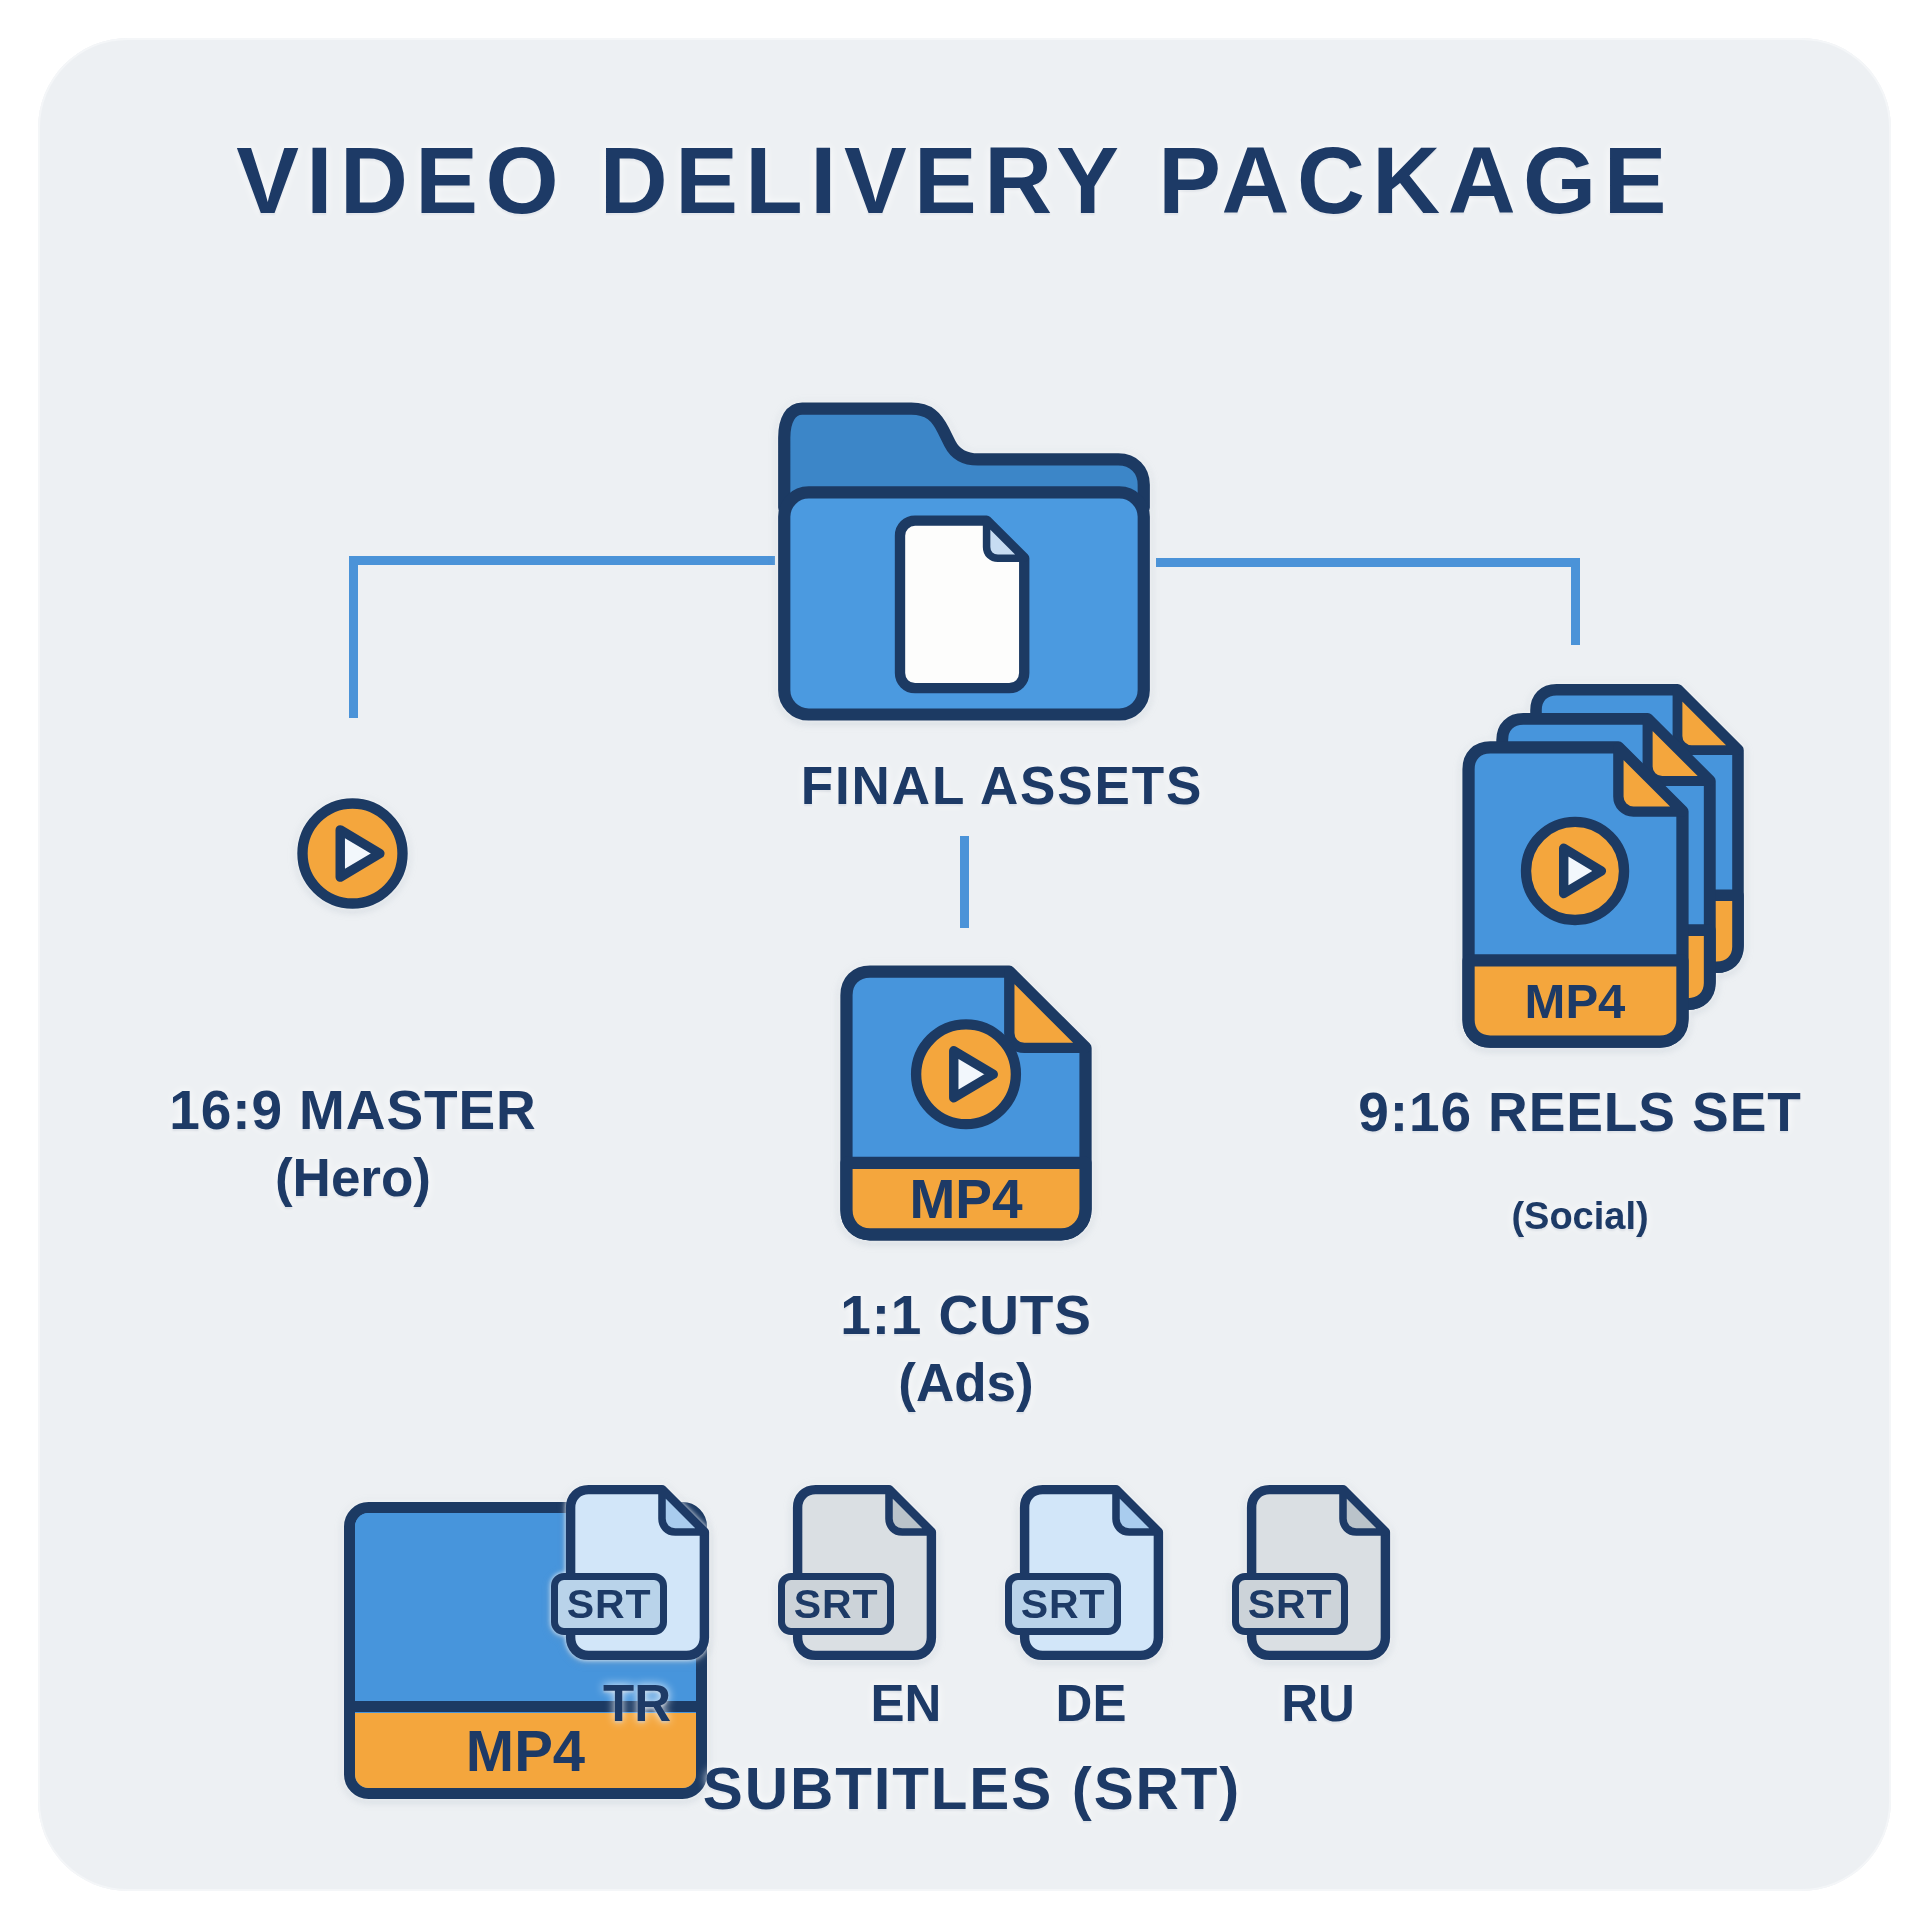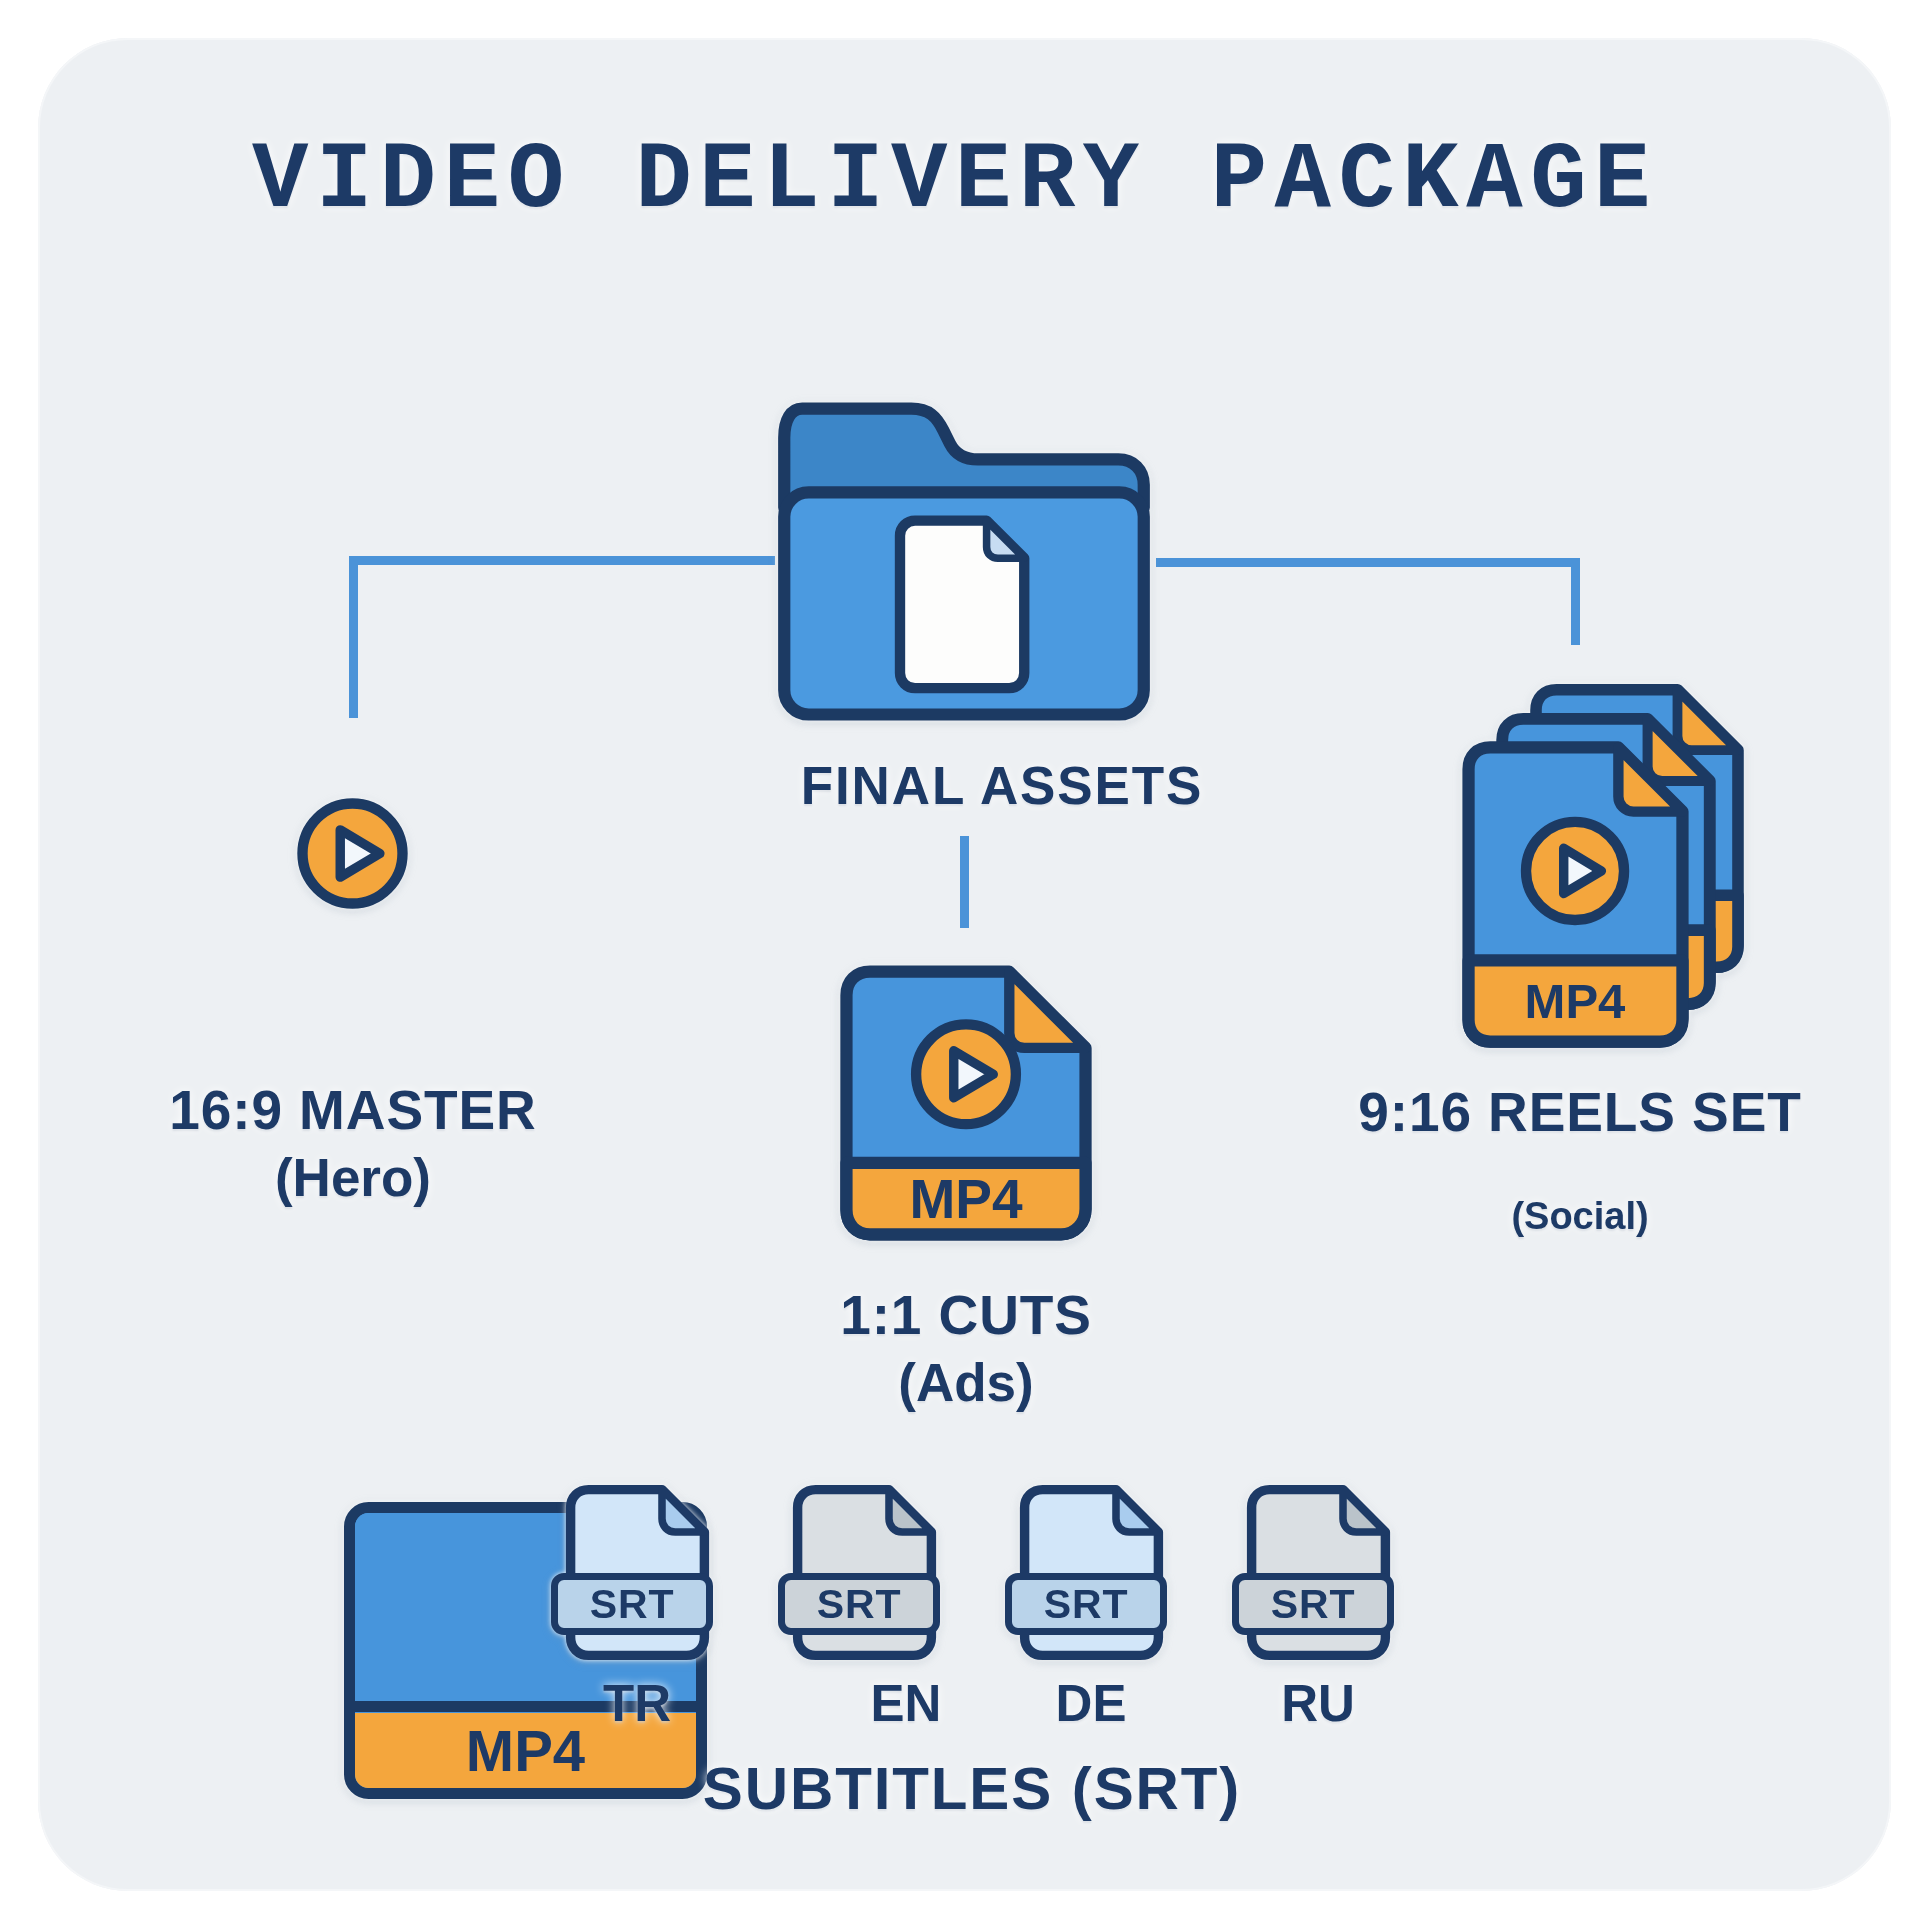--- a/index.html
+++ b/index.html
@@ -30,35 +30,35 @@
   .video-bottom{position:absolute;left:0;top:200px;right:0;bottom:0;background:#f4a63d;
     display:flex;align-items:center;justify-content:center;}
   .mp4-text{font-weight:800;color:#1d3a66;line-height:1;}
   .play-svg{position:absolute;}
   .badge-overlay{
     position:absolute;transform:translateX(-50%);font-weight:800;color:#1d3a66;line-height:1;
     text-shadow:none;
   }
   
   .srt-badge{
-    position:absolute;left:-13px;top:90px;width:162px;height:62px;box-sizing:border-box;
+    position:absolute;left:-13px;top:90px;width:116px;height:62px;box-sizing:border-box;
     border:7.5px solid #1d3a66;border-radius:13px;
     display:flex;align-items:center;justify-content:center;
   }
   .srt-badge.blue{background:#b9d3ea;}
   .srt-badge.gray{background:#ccd3d9;}
   .srt-badge span{font-weight:800;font-size:41px;color:#1d3a66;line-height:1;letter-spacing:0.9px;}
   .srt-icon{position:absolute;width:147px;height:179px;}
 </style>
 </head>
 <body>
 
 <div class="panel"></div>
 
-<div class="lbl" style="left:955px;top:134px;font-size:94px;letter-spacing:7.5px;font-family:Liberation Mono, monospace;">VIDEO DELIVERY PACKAGE</div>
+<div class="lbl" style="left:955px;top:134px;font-size:94px;letter-spacing:7.5px;">VIDEO DELIVERY PACKAGE</div>
 
 <div class="conn" style="left:353px;top:556px;width:422px;height:8.5px;"></div>
 <div class="conn" style="left:349px;top:556px;width:8.5px;height:162px;"></div>
 <div class="conn" style="left:1156px;top:558px;width:422px;height:8.5px;"></div>
 <div class="conn" style="left:1571px;top:558px;width:8.5px;height:87px;"></div>
 <div class="conn" style="left:960px;top:836px;width:8.5px;height:92px;"></div>
 
 <div class="abs sticker" style="left:772px;top:402px;width:384px;height:321px;">
   <svg width="384" height="321" viewBox="0 0 408 341">
     <path d="M32 7 H148 C167 7 175 16 182 30 L189 44 C195 56 205 61 219 61 H368 C384 61 395 72 395 88 V112 H13 V38 C13 19 20 7 32 7 Z" fill="#3c86c8" stroke="#1c3a63" stroke-width="13" stroke-linejoin="round"></path>

